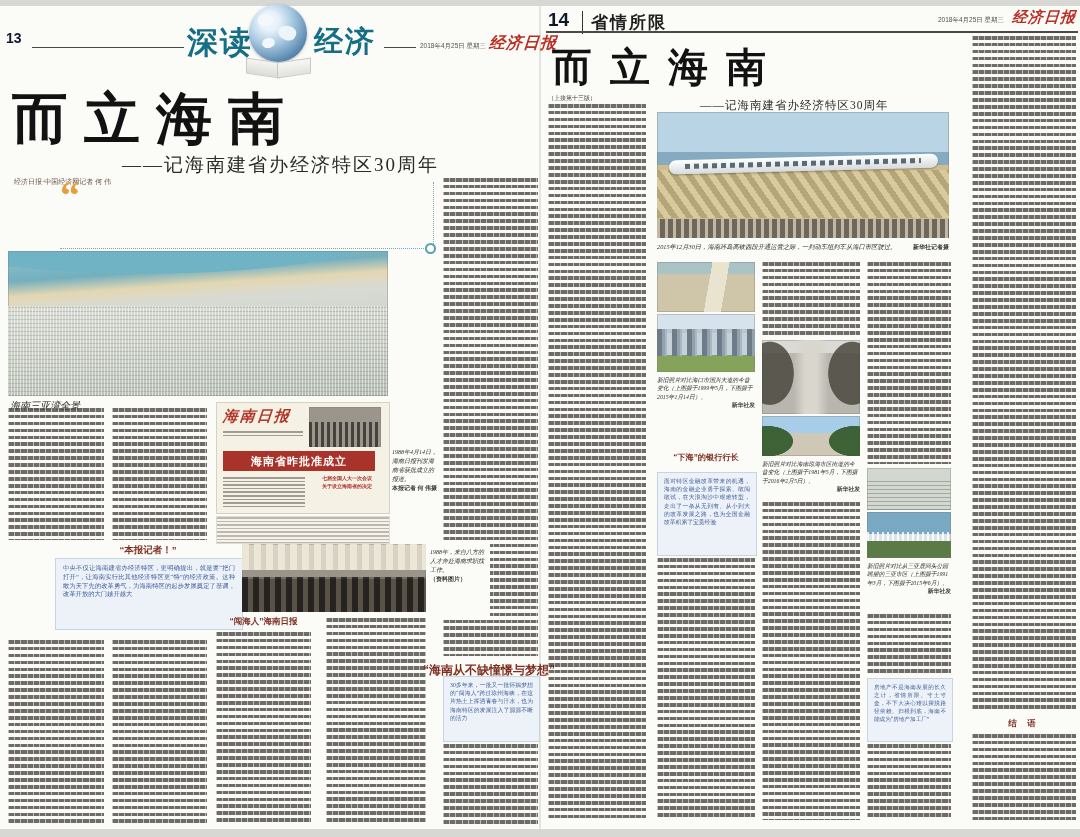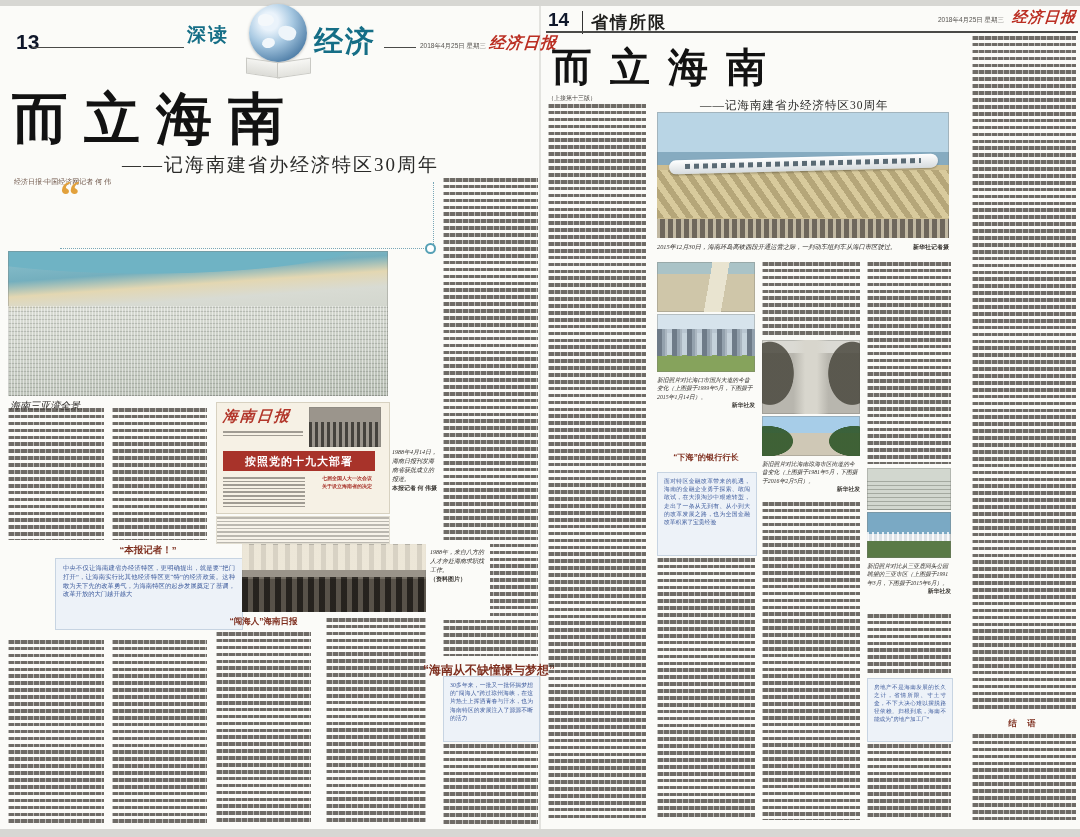--- a/index.html
+++ b/index.html
@@ -39,23 +39,23 @@
 </style>
 </head>
 <body>
 
 <div class="spread">
 
   <div class="abs strip" style="left:0;top:0;width:1080px;height:6px;"></div>
   <div class="abs strip" style="left:0;top:829px;width:1080px;height:8px;"></div>
   <div class="abs gutter" style="left:539px;top:6px;height:823px;"></div>
 
-  <div class="abs pagenum" style="left:16px;top:30px;font-size:21px;text-align:right;">13</div>
+  <div class="abs pagenum" style="left:6px;top:30px;font-size:14px;text-align:right;">13</div>
   <div class="abs hairline" style="left:32px;top:47px;width:152px;height:1px;"></div>
-  <div class="abs serif teal" style="left:187px;top:22px;font-size:19px;font-weight:bold;letter-spacing:2px;">深读</div>
+  <div class="abs serif teal" style="left:187px;top:22px;font-size:31px;font-weight:bold;letter-spacing:2px;">深读</div>
 
   <div class="abs" style="left:246px;top:4px;width:64px;height:76px;">
     <div class="abs" style="left:3px;top:0;width:58px;height:58px;border-radius:50%;background:radial-gradient(circle at 35% 30%, #eaf3fb 0 16%, #a8c9e2 42%, #5583ab 76%, #30608a 100%);box-shadow:0 1px 3px rgba(0,0,0,.25);"></div>
     <div class="abs" style="left:12px;top:10px;width:16px;height:12px;background:#f4f8fb;border-radius:45% 55% 50% 40%;"></div>
     <div class="abs" style="left:32px;top:22px;width:18px;height:14px;background:#eef5fa;border-radius:55% 40% 50% 55%;transform:rotate(18deg);"></div>
     <div class="abs" style="left:16px;top:34px;width:13px;height:10px;background:#f2f7fb;border-radius:50%;transform:rotate(-12deg);"></div>
     <div class="abs" style="left:0;top:56px;width:32px;height:14px;background:linear-gradient(#f4f4f1,#dcdcd7);border:1px solid #c9c9c4;transform:skewY(8deg);"></div>
     <div class="abs" style="left:31px;top:56px;width:32px;height:14px;background:linear-gradient(#f7f7f4,#e2e2dd);border:1px solid #c9c9c4;transform:skewY(-8deg);"></div>
   </div>
 
@@ -90,21 +90,21 @@
   <div class="abs qbox" style="left:55px;top:558px;width:172px;height:60px;padding:5px 7px;font-size:6.3px;line-height:8.8px;overflow:hidden;">中央不仅让海南建省办经济特区，更明确提出，就是要“把门打开”，让海南实行比其他经济特区更“特”的经济政策。这种敢为天下先的改革勇气，为海南特区的起步发展奠定了基调，改革开放的大门越开越大</div>
   <div class="abs tx" style="left:8px;top:640px;width:96px;height:184px;"></div>
   <div class="abs tx" style="left:112px;top:640px;width:95px;height:184px;"></div>
 
   <div class="abs inset-paper" style="left:216px;top:402px;width:172px;height:110px;">
     <div class="abs inset-mast" style="left:6px;top:4px;font-size:15px;letter-spacing:2px;">海南日报</div>
     <div class="abs gray-lines" style="left:6px;top:28px;width:80px;height:6px;"></div>
     <div class="abs photo" style="left:92px;top:4px;width:72px;height:40px;background:#9b958c;">
       <div class="abs" style="left:0;top:38%;right:0;bottom:0;background-image:repeating-linear-gradient(90deg, rgba(40,38,34,.75) 0 3px, rgba(0,0,0,0) 3px 6px);"></div>
     </div>
-    <div class="abs red-banner" style="left:6px;top:48px;width:152px;height:20px;font-size:11px;line-height:20px;letter-spacing:1px;">按照党的十九大部署</div>
+    <div class="abs red-banner" style="left:6px;top:48px;width:152px;height:20px;font-size:11px;line-height:20px;letter-spacing:1px;">海南省昨批准成立</div>
     <div class="abs red-note" style="left:94px;top:72px;width:72px;font-size:5px;">
       <div>七届全国人大一次会议</div>
       <div>关于设立海南省的决定</div>
     </div>
     <div class="abs gray-lines" style="left:6px;top:74px;width:82px;height:30px;"></div>
   </div>
   <div class="abs inset-paper gray-lines" style="left:216px;top:516px;width:172px;height:26px;opacity:.7;"></div>
   <div class="abs cap" style="left:392px;top:448px;width:46px;font-size:6px;line-height:9px;">
     <span>1988年4月14日，海南日报刊发海南省获批成立的报道。</span><br>
     <span class="credit">本报记者 何 伟摄</span>

